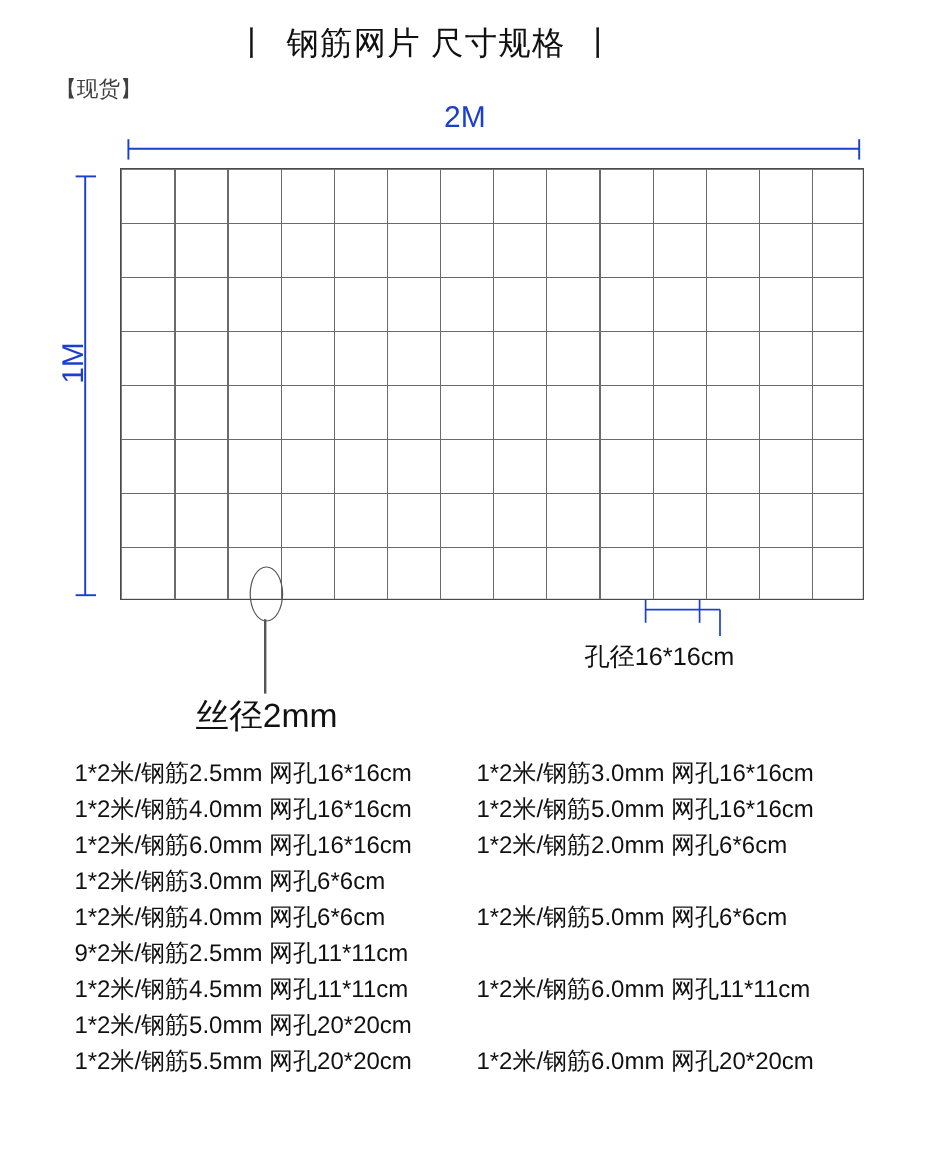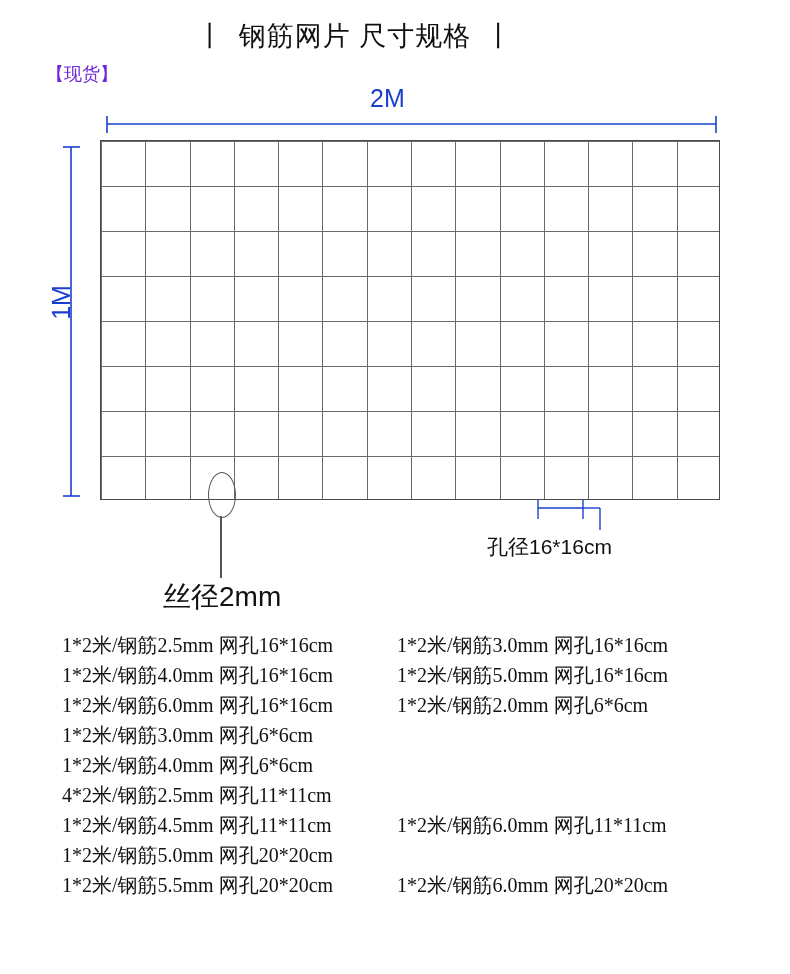--- a/index.html
+++ b/index.html
@@ -38,21 +38,21 @@
     display: inline-block;
     padding: 0 10px;
   }
 
   
   .stock-tag {
     position: absolute;
     top: 62px;
     left: 46px;
     font-size: 18px;
-    color: #6d28d9;
+    color: #404040;
   }
 
   
   .diagram {
     position: absolute;
     top: 0;
     left: 0;
     width: 790px;
     height: 620px;
   }
@@ -130,21 +130,20 @@
 
   
   .spec-list {
     position: absolute;
     left: 62px;
     top: 630px;
     width: 700px;
     font-size: 20px;
     line-height: 30px;
     color: #111;
-    font-family: Liberation Serif, serif;
   }
   .spec-line {
     display: flex;
     white-space: nowrap;
   }
   .spec-col {
     width: 335px;
     flex: 0 0 335px;
   }
 </style>
@@ -201,23 +200,24 @@
   </div>
   <div class="spec-line">
     <span class="spec-col">1*2米/钢筋6.0mm 网孔16*16cm</span>
     <span class="spec-col">1*2米/钢筋2.0mm 网孔6*6cm</span>
   </div>
   <div class="spec-line">
     <span class="spec-col">1*2米/钢筋3.0mm 网孔6*6cm</span>
   </div>
   <div class="spec-line">
     <span class="spec-col">1*2米/钢筋4.0mm 网孔6*6cm</span>
-  </div>
-  <div class="spec-line">
-    <span class="spec-col">4*2米/钢筋2.5mm 网孔11*11cm</span>
+    <span class="spec-col">1*2米/钢筋5.0mm 网孔6*6cm</span>
+  </div>
+  <div class="spec-line">
+    <span class="spec-col">9*2米/钢筋2.5mm 网孔11*11cm</span>
     <span class="spec-col"></span>
   </div>
   <div class="spec-line">
     <span class="spec-col">1*2米/钢筋4.5mm 网孔11*11cm</span>
     <span class="spec-col">1*2米/钢筋6.0mm 网孔11*11cm</span>
   </div>
   <div class="spec-line">
     <span class="spec-col">1*2米/钢筋5.0mm 网孔20*20cm</span>
   </div>
   <div class="spec-line">

